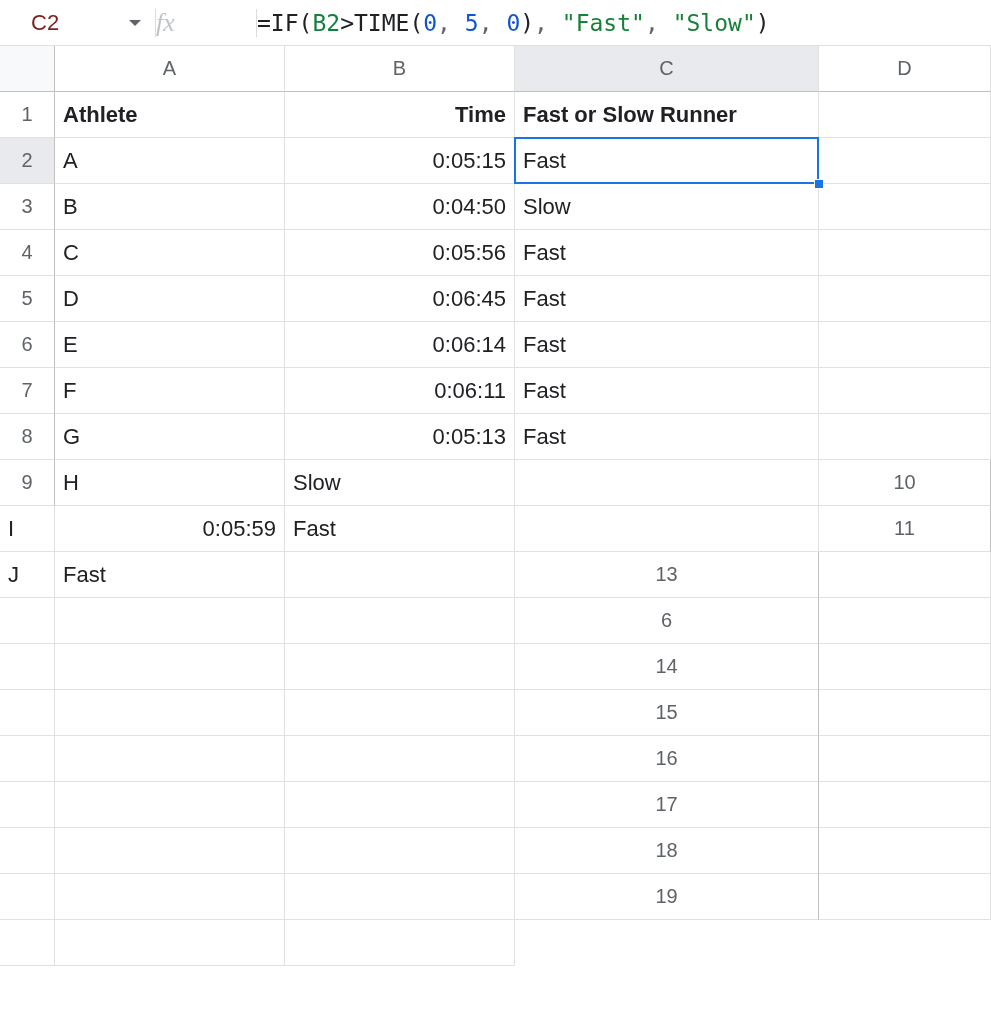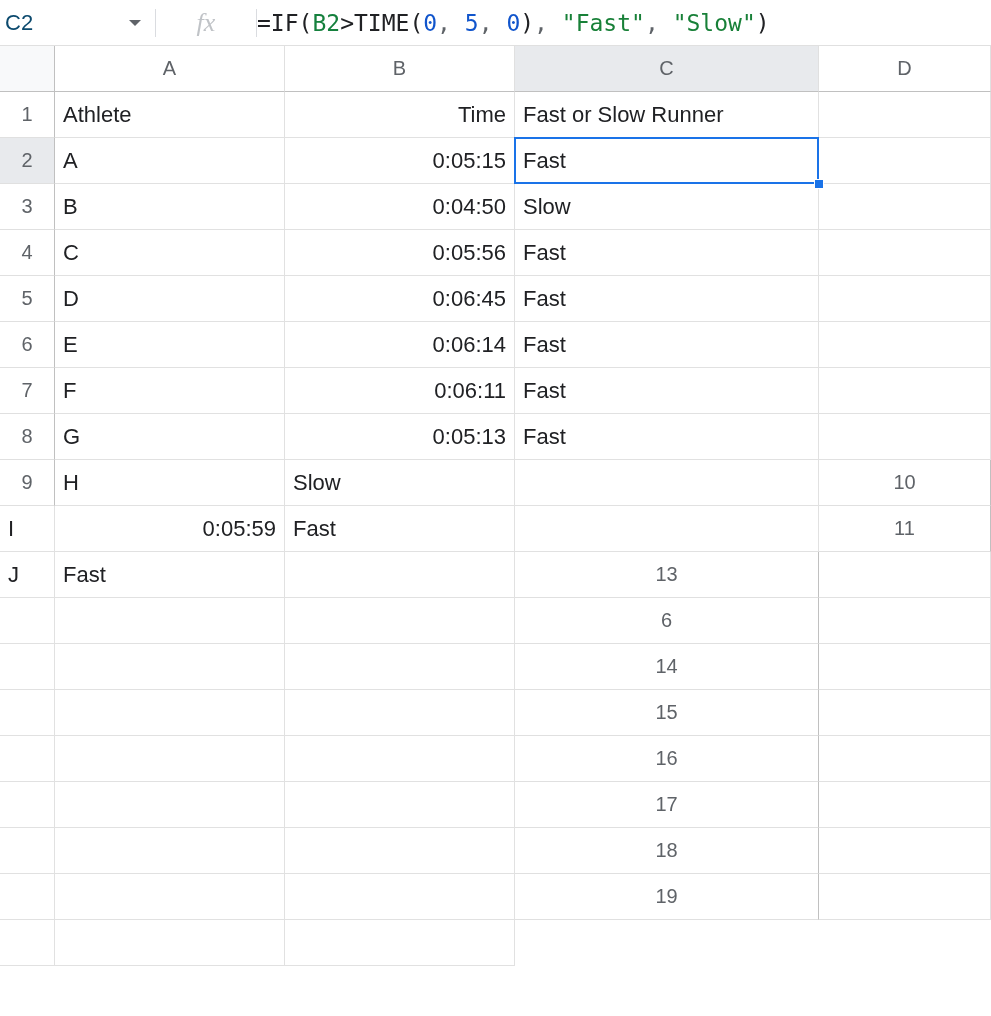--- a/index.html
+++ b/index.html
@@ -18,41 +18,40 @@
     align-items: center;
     height: 46px;
     border-bottom: 1px solid #e0e0e0;
     font-size: 22px;
   }
   .name-box {
     width: 155px;
     height: 100%;
     display: flex;
     align-items: center;
-    padding-left: 5px;
+    padding-left: 31px;
     position: relative;
-    color: #0c4a6e;
+    color: #7f1d1d;
   }
   .name-box .dd-icon {
     position: absolute;
     right: 14px;
     top: 50%;
     transform: translateY(-50%);
     width: 0; height: 0;
     border-left: 6px solid transparent;
     border-right: 6px solid transparent;
     border-top: 6px solid #5f6368;
   }
   .sep-line {
     width: 1px; height: 28px;
     background: #dadce0;
   }
   .fx-label {
     width: 100px;
-    text-align: center;
     font-style: italic;
     font-family: "Times New Roman", serif;
     color: #c0c3c7;
     font-size: 26px;
   }
   .formula-content {
     flex: 1;
     display: flex;
     align-items: center;
     gap: 0;
@@ -107,21 +106,21 @@
     border-right: 1px solid #e1e1e1;
     border-bottom: 1px solid #e1e1e1;
     display: flex;
     align-items: center;
     padding: 0 8px;
     position: relative;
     color: #202124;
     background: #fff;
   }
   .cell.right { justify-content: flex-end; }
-  .cell.bold { font-weight: normal; text-align: right; }
+  .cell.bold { font-weight: bold; text-align: right; }
 
   .selected-ring {
     position: absolute;
     pointer-events: none;
     border: 2px solid #1a73e8;
     z-index: 5;
   }
   .sel-handle {
     position: absolute;
     width: 10px; height: 10px;

